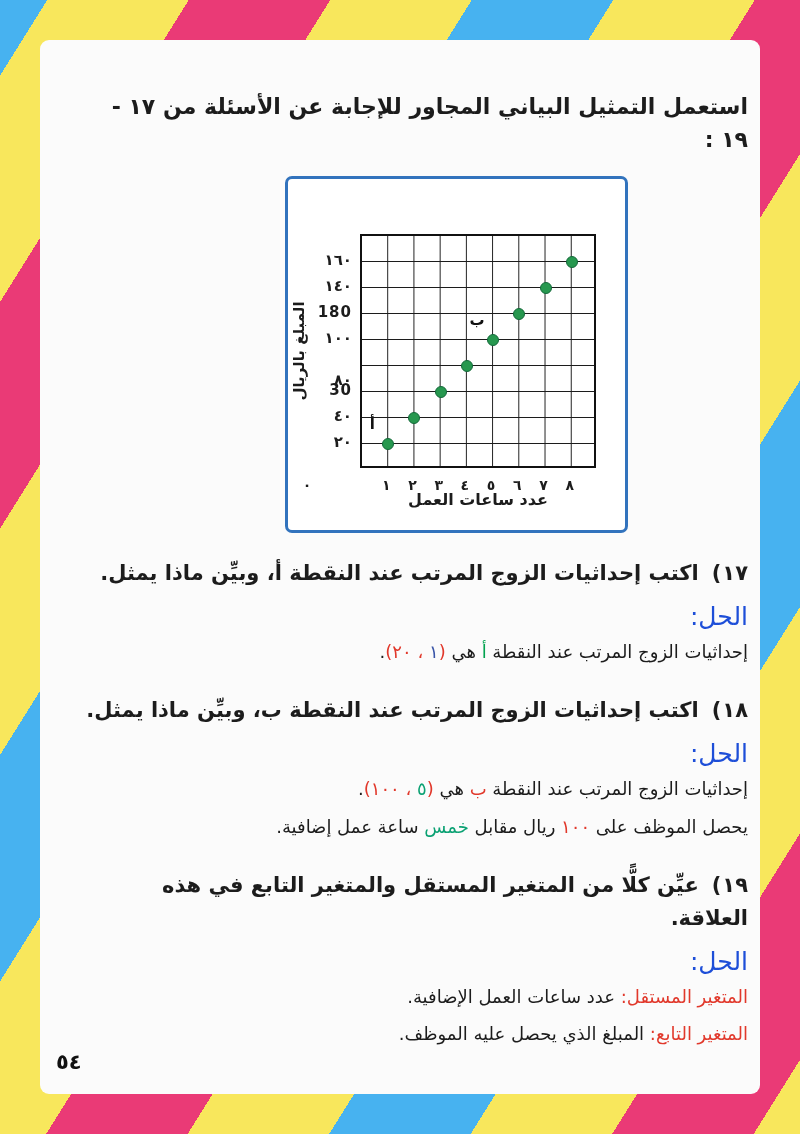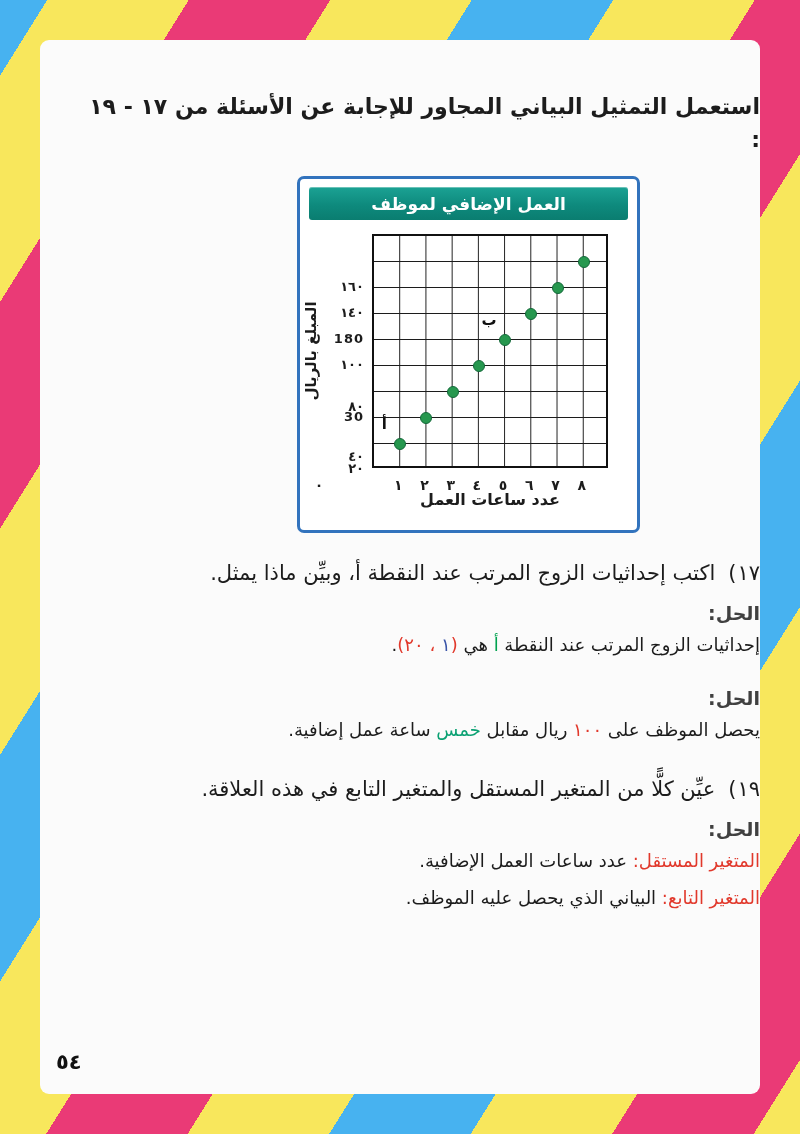--- a/index.html
+++ b/index.html
@@ -8,21 +8,21 @@
 
   .page { position:relative; width:800px; height:1134px; overflow:hidden; background:#fff; }
 
   
   .stripes { position:absolute; top:-42px; left:-68px;
     width:calc(100% + 68px); height:calc(100% + 42px);
     background:repeating-linear-gradient(122deg,
       #47b2f0 0 120px, #f8e75c 120px 240px, #ea3a76 240px 360px, #f8e75c 360px 480px); }
 
   .content { position:absolute; inset:40px; background:#fbfbfb; border-radius:9px; }
-  .inner { padding:50px 0 0 40px; direction:rtl; text-align:right; color:#1c1c1c; }
+  .inner { padding:50px 12px 0 40px; direction:rtl; text-align:right; color:#1c1c1c; }
 
   .intro { font-size:22px; font-weight:bold; line-height:1.5; padding-left:6px; }
 
   
   .chartbox { position:relative; width:343px; height:357px; margin:20px 120px 0 auto;
     direction:ltr; background:#ffffff; border:3px solid #3273bd; border-radius:7px; }
   .ctitle { position:absolute; top:8px; left:9px; right:9px; height:33px;
     background:linear-gradient(180deg,#1ba294 0%,#0e8a7d 55%,#0a7d70 100%);
     border-radius:3px; color:#ffffff; font-weight:bold; font-size:17px;
     display:flex; align-items:center; justify-content:center; direction:rtl;
@@ -32,37 +32,37 @@
     background-image:
       linear-gradient(to right, #1c1c1c 1px, transparent 1px),
       linear-gradient(to bottom, #1c1c1c 1px, transparent 1px);
     background-size:26.22px 26px; background-position:-1px -1px; }
   .dot { position:absolute; width:12px; height:12px; border-radius:50%;
     background:#27984f; border:1px solid #14693a; }
   .ptlabel { position:absolute; width:20px; text-align:center; font-weight:bold;
     font-size:15px; color:#111; }
   .yticks { position:absolute; top:55px; left:26px; width:42px; height:234px; }
   .yticks span { position:absolute; right:4px; width:38px; text-align:right;
-    font-size:13px; font-weight:bold; letter-spacing:1px;margin-top:28px; }
+    font-size:15px; font-weight:bold; letter-spacing:1px; }
   .xticks { position:absolute; top:296px; left:72px; width:236px; height:20px; }
   .xticks span { position:absolute; width:18px; text-align:center;
     font-size:14px; font-weight:bold; }
   .ytitle { position:absolute; top:55px; left:-4px; width:30px; height:234px;
     display:flex; align-items:center; justify-content:center; }
   .ytitle span { transform:rotate(-90deg); white-space:nowrap;
     font-size:15px; font-weight:bold; }
   .xtitle { position:absolute; top:311px; left:72px; width:236px; text-align:center;
     font-size:16px; font-weight:bold; }
 
   
   .qblock { margin-top:24px; }
-  .qline { font-size:21px; font-weight:normal; line-height:1.55; }
+  .qline { font-size:21px; font-weight:bold; line-height:1.55; }
   .qnum  { margin-left:1px; }
   .qparen{ margin-left:13px; }
-  .sol-label { color:#404040; font-weight:bold; font-size:19px; margin:12px 0 2px; }
+  .sol-label { color:#1d4ed8; font-weight:normal; font-size:25px; margin:12px 0 2px; }
   .sline { font-size:18px; line-height:2.1; }
   .red   { color:#e1382b; }
   .green { color:#01a24f; }
   .teal  { color:#0ba173; }
   .blue  { color:#3a55a8; }
 
   .pagenum { position:absolute; left:56px; top:1050px; font-size:21px;
     font-weight:bold; color:#111; }
 </style>
 </head>
@@ -70,27 +70,26 @@
 
 <div class="page">
   <div class="stripes"></div>
 
   <div class="content">
     <div class="inner">
 
       <div class="intro">استعمل التمثيل البياني المجاور للإجابة عن الأسئلة من ١٧ - ١٩ :</div>
 
       <div class="chartbox">
-        <div class="ctitle">العمل الإضافي لموظف</div>
         <div class="ytitle">
           <span>المبلغ بالريال</span>
         </div>
         <div class="yticks">
             <span style="top: 199px;">٢٠</span>
-            <span style="top: 187px;">٤٠</span>
+            <span style="top: 173px;">٤٠</span>
             <span style="top: 147px;">30</span>
             <span style="top: 137px;">٨٠</span>
             <span style="top: 95px;">١٠٠</span>
             <span style="top: 69px;">180</span>
             <span style="top: 43px;">١٤٠</span>
             <span style="top: 17px;">١٦٠</span>
           </div>
         <div class="plot">
             <div class="dot" style="left: 20.2222px; top: 202px;"></div>
             <span class="ptlabel" style="left: 0.222222px; top: 179px;">أ</span>
@@ -121,36 +120,42 @@
         <div class="qline">
           <span class="qnum">١٧</span><span class="qparen">)</span><span>اكتب إحداثيات الزوج المرتب عند النقطة أ، وبيِّن ماذا يمثل.</span>
         </div>
         <div class="sol-label">الحل:</div>
         <div class="sline">
           <span>إحداثيات الزوج المرتب عند النقطة </span><span class="green">أ</span><span> هي </span><span class="red">(</span><span class="blue">١</span><span class="red"> ، </span><span class="red">٢٠</span><span class="red">)</span><span>.</span>
         </div>
       </div>
 
       <div class="qblock">
+        <div class="qline">
+          <span class="qnum">١٨</span><span class="qparen">)</span><span>اكتب إحداثيات الزوج المرتب عند النقطة ب، وبيِّن ماذا يمثل.</span>
+        </div>
         <div class="sol-label">الحل:</div>
+        <div class="sline">
+          <span>إحداثيات الزوج المرتب عند النقطة </span><span class="red">ب</span><span> هي </span><span class="red">(</span><span class="teal">٥</span><span class="red"> ، </span><span class="red">١٠٠</span><span class="red">)</span><span>.</span>
+        </div>
         <div class="sline">
           <span>يحصل الموظف على </span><span class="red">١٠٠</span><span> ريال مقابل </span><span class="teal">خمس</span><span> ساعة عمل إضافية.</span>
         </div>
       </div>
 
       <div class="qblock">
         <div class="qline">
           <span class="qnum">١٩</span><span class="qparen">)</span><span>عيِّن كلًّا من المتغير المستقل والمتغير التابع في هذه العلاقة.</span>
         </div>
         <div class="sol-label">الحل:</div>
         <div class="sline">
           <span class="red">المتغير المستقل:</span><span> عدد ساعات العمل الإضافية.</span>
         </div>
         <div class="sline">
-          <span class="red">المتغير التابع:</span><span> البياني الذي يحصل عليه الموظف.</span>
+          <span class="red">المتغير التابع:</span><span> المبلغ الذي يحصل عليه الموظف.</span>
         </div>
       </div>
 
     </div>
   </div>
 
   <div class="pagenum">٥٤</div>
 </div>
 
 </body></html>

